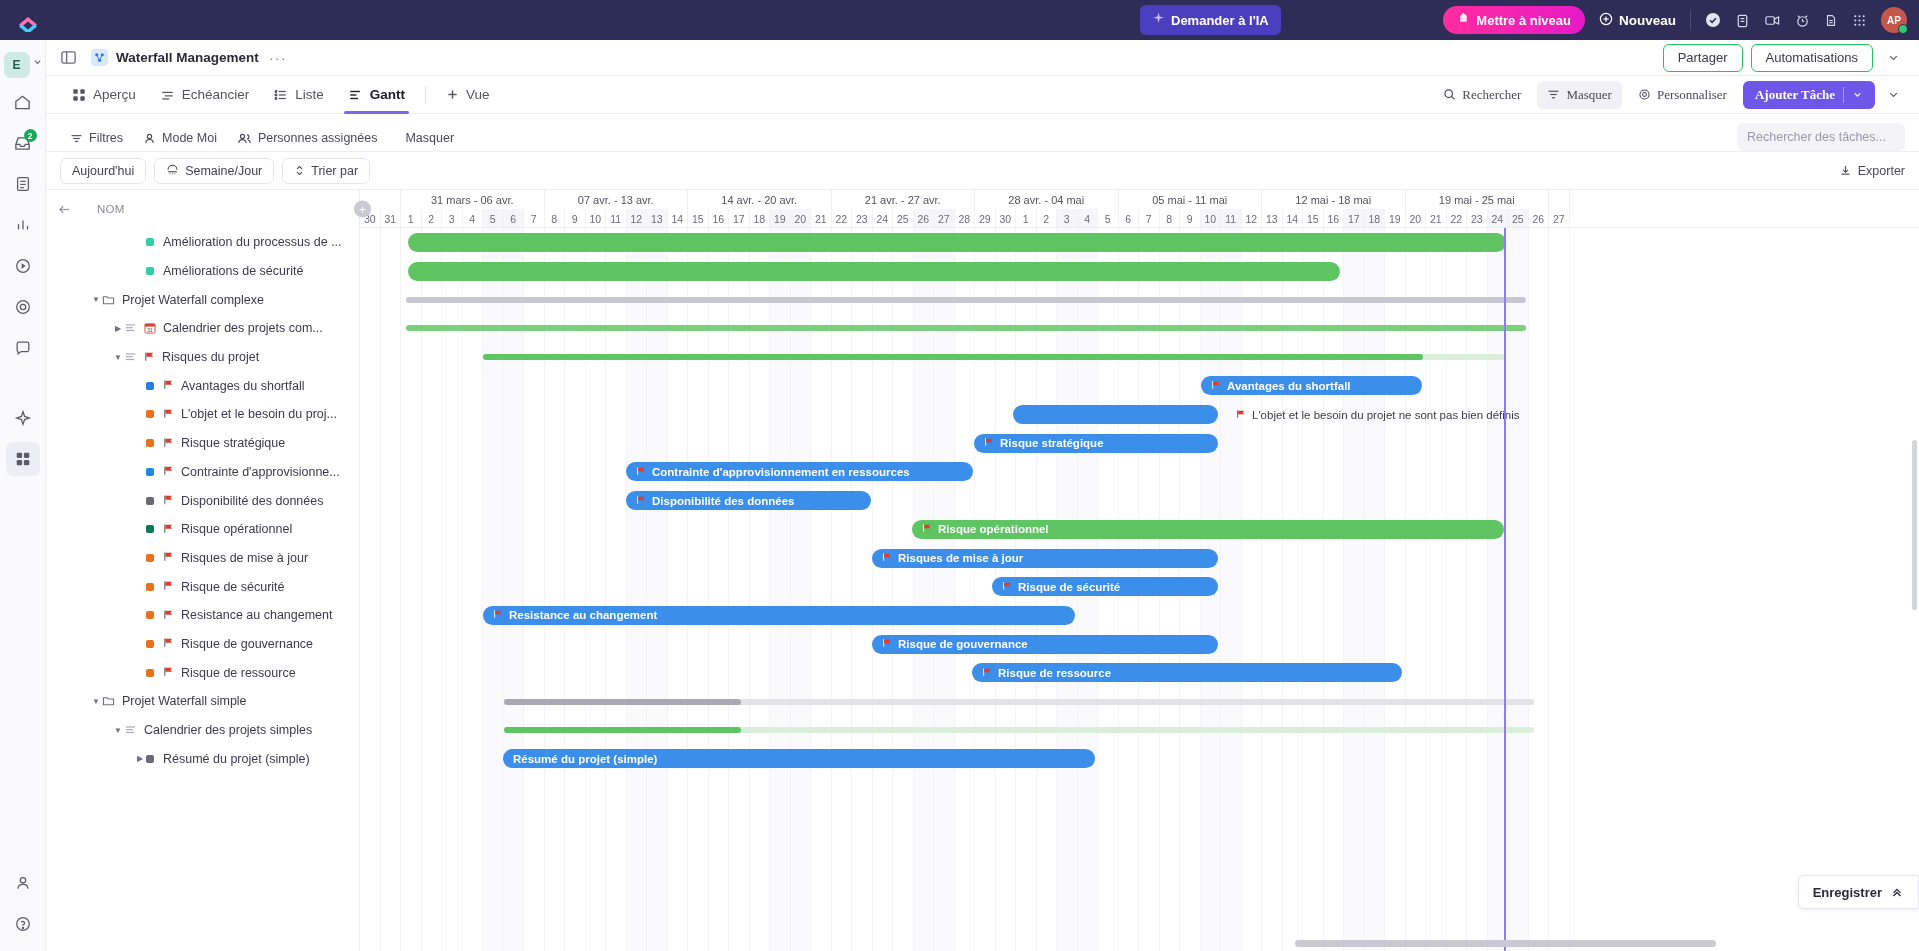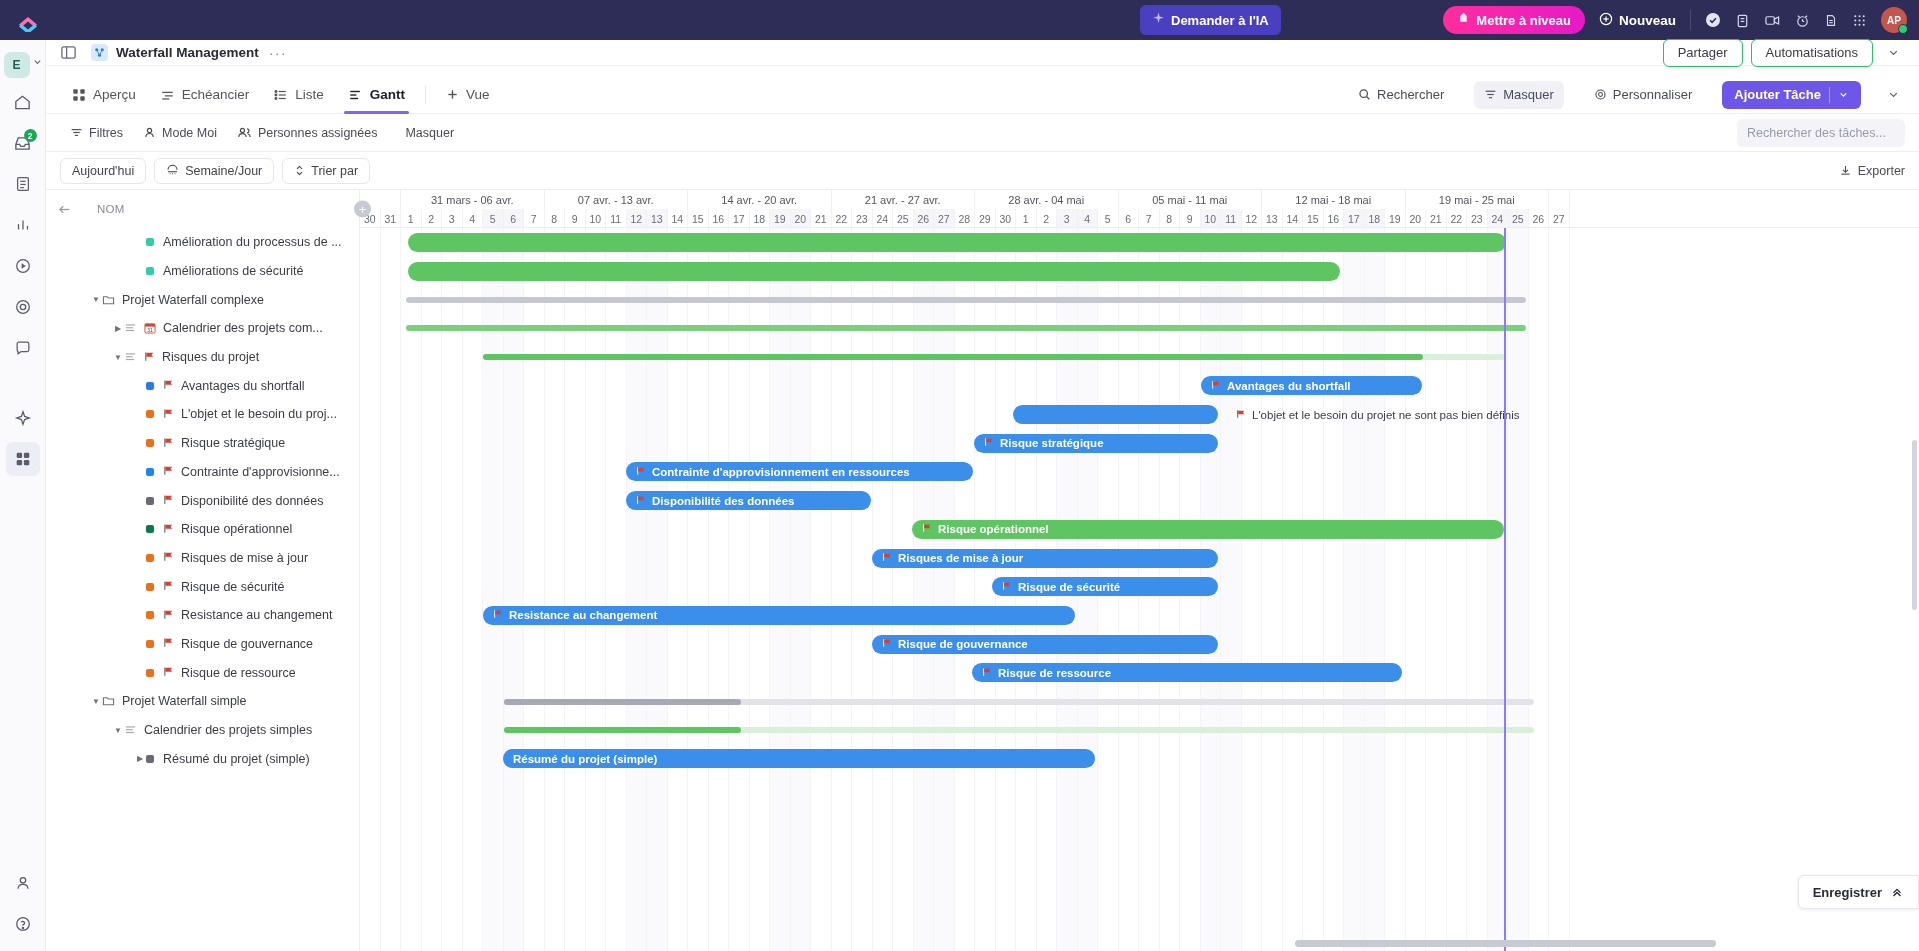--- a/index.html
+++ b/index.html
@@ -78,21 +78,21 @@
   .rail-icon.active { background:#EDEDF5; }
   .rail-badge{
     position:absolute; top:3px; right:3px; min-width:13px;height:13px;
     background:#18A957;color:#fff;border-radius:7px;font-size:8.5px;font-weight:700;
     display:flex;align-items:center;justify-content:center;padding:0 3px;
   }
   .rail-spacer{flex:1;}
 
   
   .hdr1 {
-    position: absolute; left: 46px; right: 0; top: 40px; height: 26px;
+    position: absolute; left: 46px; right: 0; top: 40px; height: 36px;
     border-bottom: 1px solid #EDEDF2;
     display: flex; align-items: center; padding: 0 14px;
   }
   .hdr1 .panel-toggle{ color:#6B6B7B; display:flex; margin-right:14px;}
   .bc-icon{
     width:17px;height:17px;border-radius:4px;background:#D7E9FB;
     display:flex;align-items:center;justify-content:center;margin-right:8px;
   }
   .bc-title{ font-size:13.5px; font-weight:700; color:#2B2B38; }
   .bc-dots{ color:#8A8A99; margin-left:10px; font-size:15px; letter-spacing:1px;}
@@ -113,34 +113,34 @@
     display:flex; align-items:center; gap:7px;
     font-size:13.5px; color:#54545F; height:38px; padding:0 12px;
     position: relative;
   }
   .vtab.active{ color:#20202B; font-weight:600; }
   .vtab.active::after{
     content:""; position:absolute; left:8px; right:8px; bottom:0; height:2.5px;
     background:#7B68EE; border-radius:2px;
   }
   .vtab-sep{ width:1px;height:18px;background:#E6E6EE;margin:0 8px;}
-  .hdr2-right{ margin-left:auto; display:flex; gap:20px; }
+  .hdr2-right{ margin-left:auto; display:flex; gap:6px;font-family:Liberation Serif, serif; }
   .h2btn{ display:flex;align-items:center;gap:6px;font-size:13px;color:#4B4B59;height:28px;padding:0 10px;border-radius:6px;}
   .h2btn.pill{ background:#F0F0F6; }
   .btn-primary{
     height:28px;background:#6E56E8;color:#fff;border-radius:6px;
     font-size:13px;font-weight:600;display:flex;align-items:center;padding:0 12px;
   }
   .btn-primary .sp{ width:1px;height:16px;background:rgba(255,255,255,.4);margin:0 8px; }
 
   
   .hdr3 {
     position: absolute; left: 46px; right: 0; top: 114px; height: 38px;
     border-bottom: 1px solid #EDEDF2;
-    display: flex; align-items: center; padding: 0 14px;
+    display: flex; align-items: flex-end; padding: 0 14px;
   }
   .fpill{
     display:flex;align-items:center;gap:6px;height:26px;padding:0 10px;
     border-radius:6px;font-size:12.5px;color:#4B4B59;
   }
   .task-search{
     margin-left:auto; width:168px; height:28px; border-radius:6px;
     background:#F4F4F8; font-size:12.5px; color:#9A9AAB;
     display:flex;align-items:center;padding:0 10px;
   }

